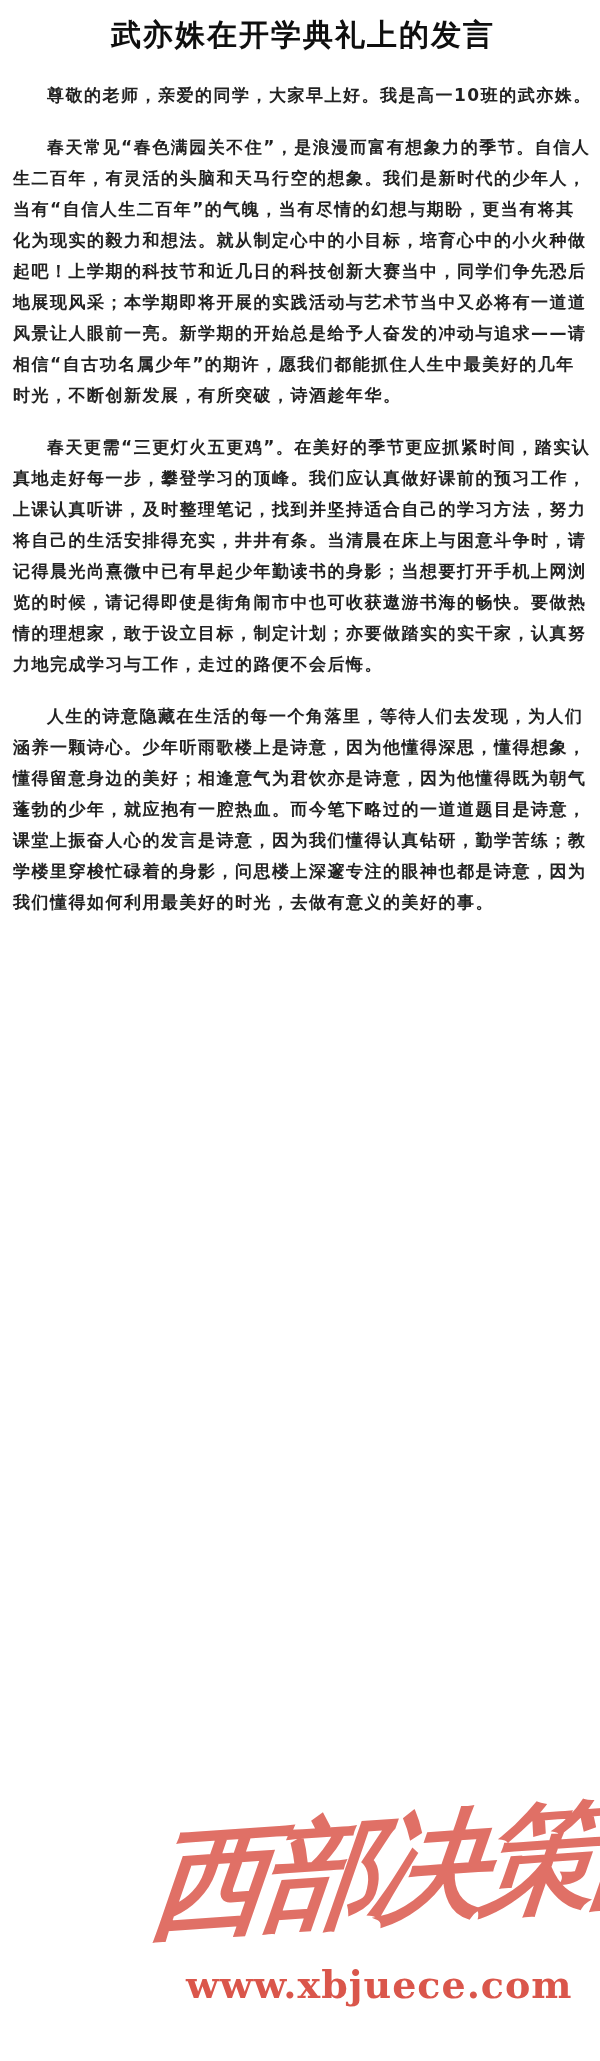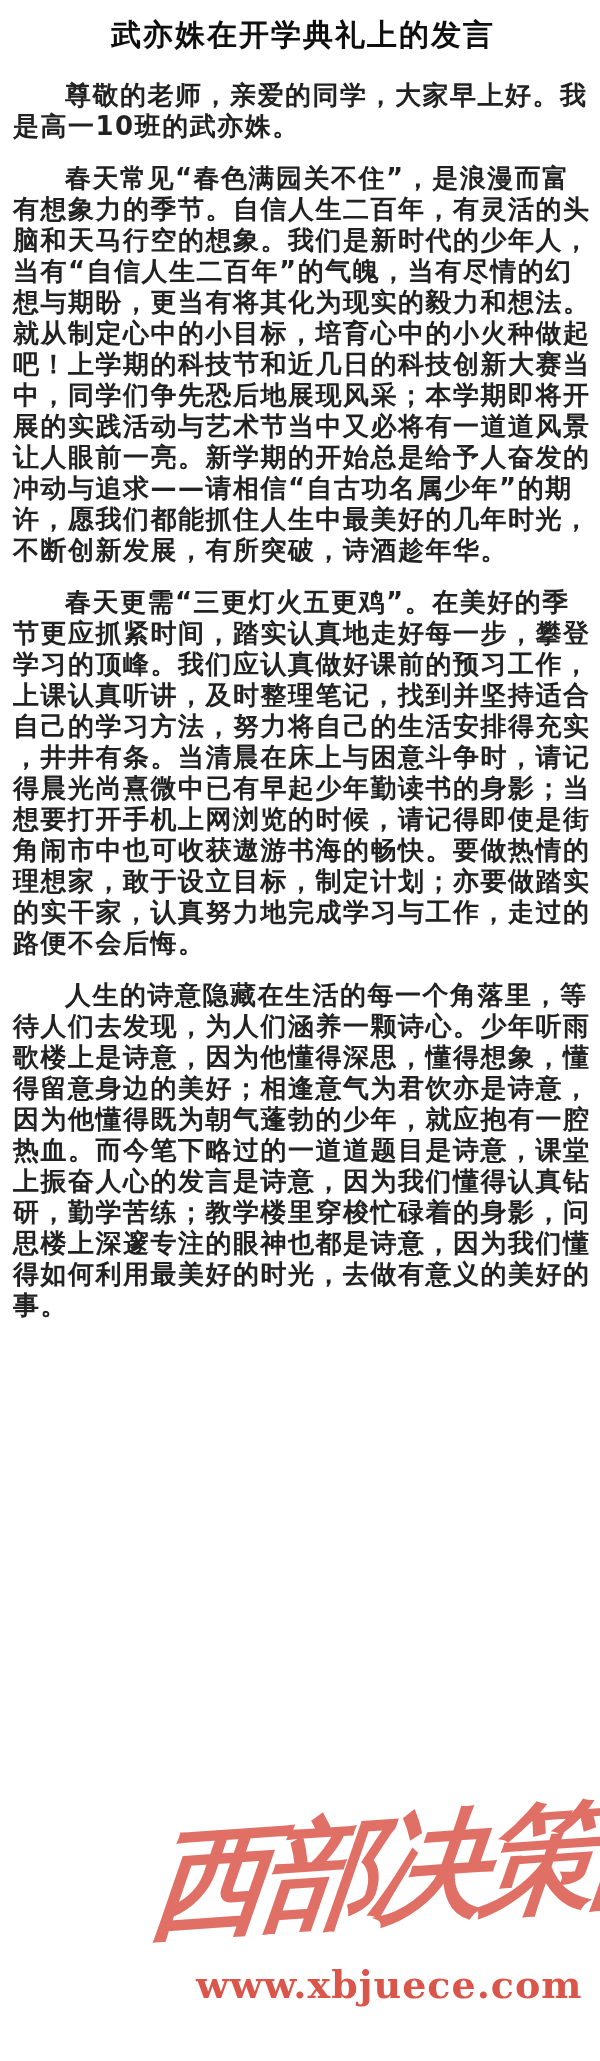--- a/index.html
+++ b/index.html
@@ -21,21 +21,21 @@
   .doc-title {
     font-size: 30px;
     font-weight: bold;
     text-align: center;
     color: #0f0f0f;
     letter-spacing: 2px;
     margin: 6px 0 26px 0;
     line-height: 38px;
   }
   .doc-paragraph {
-    font-size: 26px;
+    font-size: 17px;
     line-height: 31px;
     letter-spacing: 1.5px;
     font-weight: bold;
     color: #222222;
     text-indent: 2em;
     margin: 0 0 21px 0;
     text-align: left;
     word-break: break-all;
     line-break: anywhere;
   }
@@ -60,21 +60,21 @@
     letter-spacing: -8px;
     color: #d4382b;
     opacity: 0.72;
     transform: rotate(-4deg) skewX(-10deg);
     transform-origin: left top;
     mix-blend-mode: multiply;
     white-space: nowrap;
   }
   .watermark-url {
     position: absolute;
-    left: 196px;
+    left: 186px;
     top: 1962px;
     font-family: "DejaVu Serif", "Liberation Serif", serif;
     font-weight: bold;
     font-size: 38px;
     letter-spacing: 1px;
     color: #d4382b;
     opacity: 0.85;
     mix-blend-mode: multiply;
     white-space: nowrap;
   }

